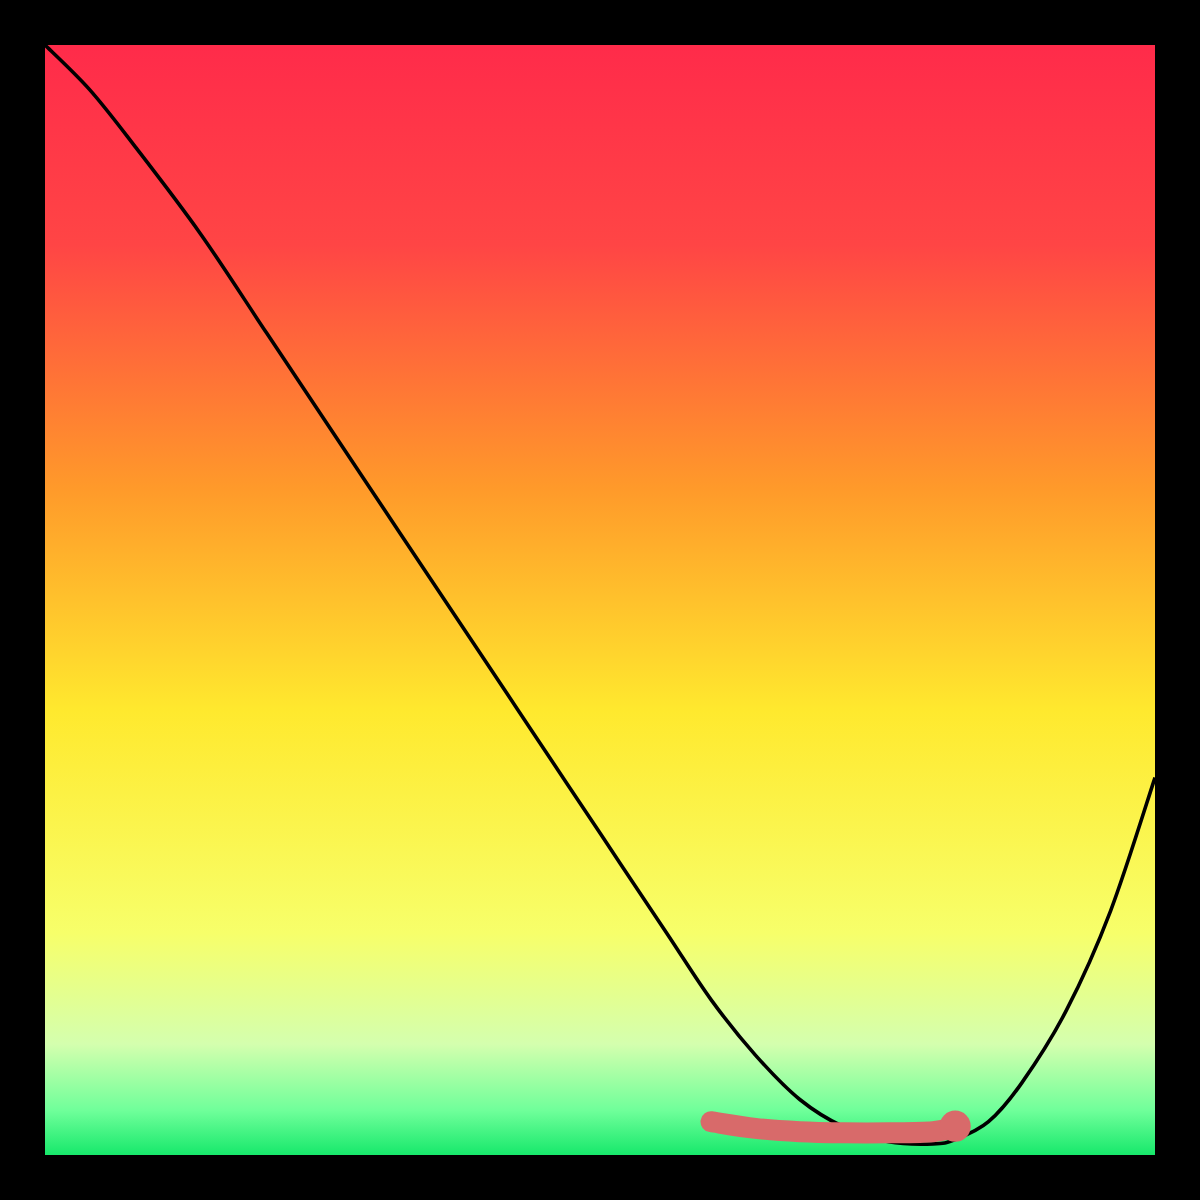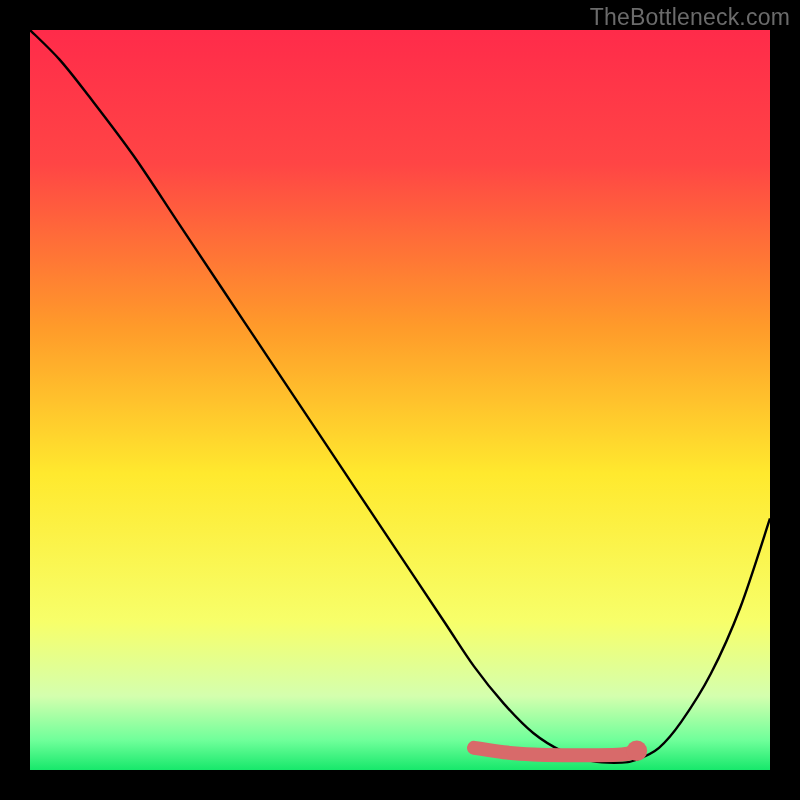--- a/index.html
+++ b/index.html
@@ -36,21 +36,20 @@
     letter-spacing: 0.2px;
   }
   svg {
     display: block;
   }
 </style>
 </head>
 <body>
 
 <div class="frame">
-  <div class="watermark">TheBottleneck.com</div>
   <div class="plot-area">
     <svg id="chart-svg" width="740" height="740" viewBox="0 0 740 740">
       <defs>
         <linearGradient id="bg-grad" x1="0" y1="0" x2="0" y2="1">
             <stop offset="0%" stop-color="#ff2b4a"></stop>
             <stop offset="18%" stop-color="#ff4545"></stop>
             <stop offset="40%" stop-color="#ff9a2a"></stop>
             <stop offset="60%" stop-color="#ffe92e"></stop>
             <stop offset="80%" stop-color="#f7ff6a"></stop>
             <stop offset="90%" stop-color="#d4ffae"></stop>

